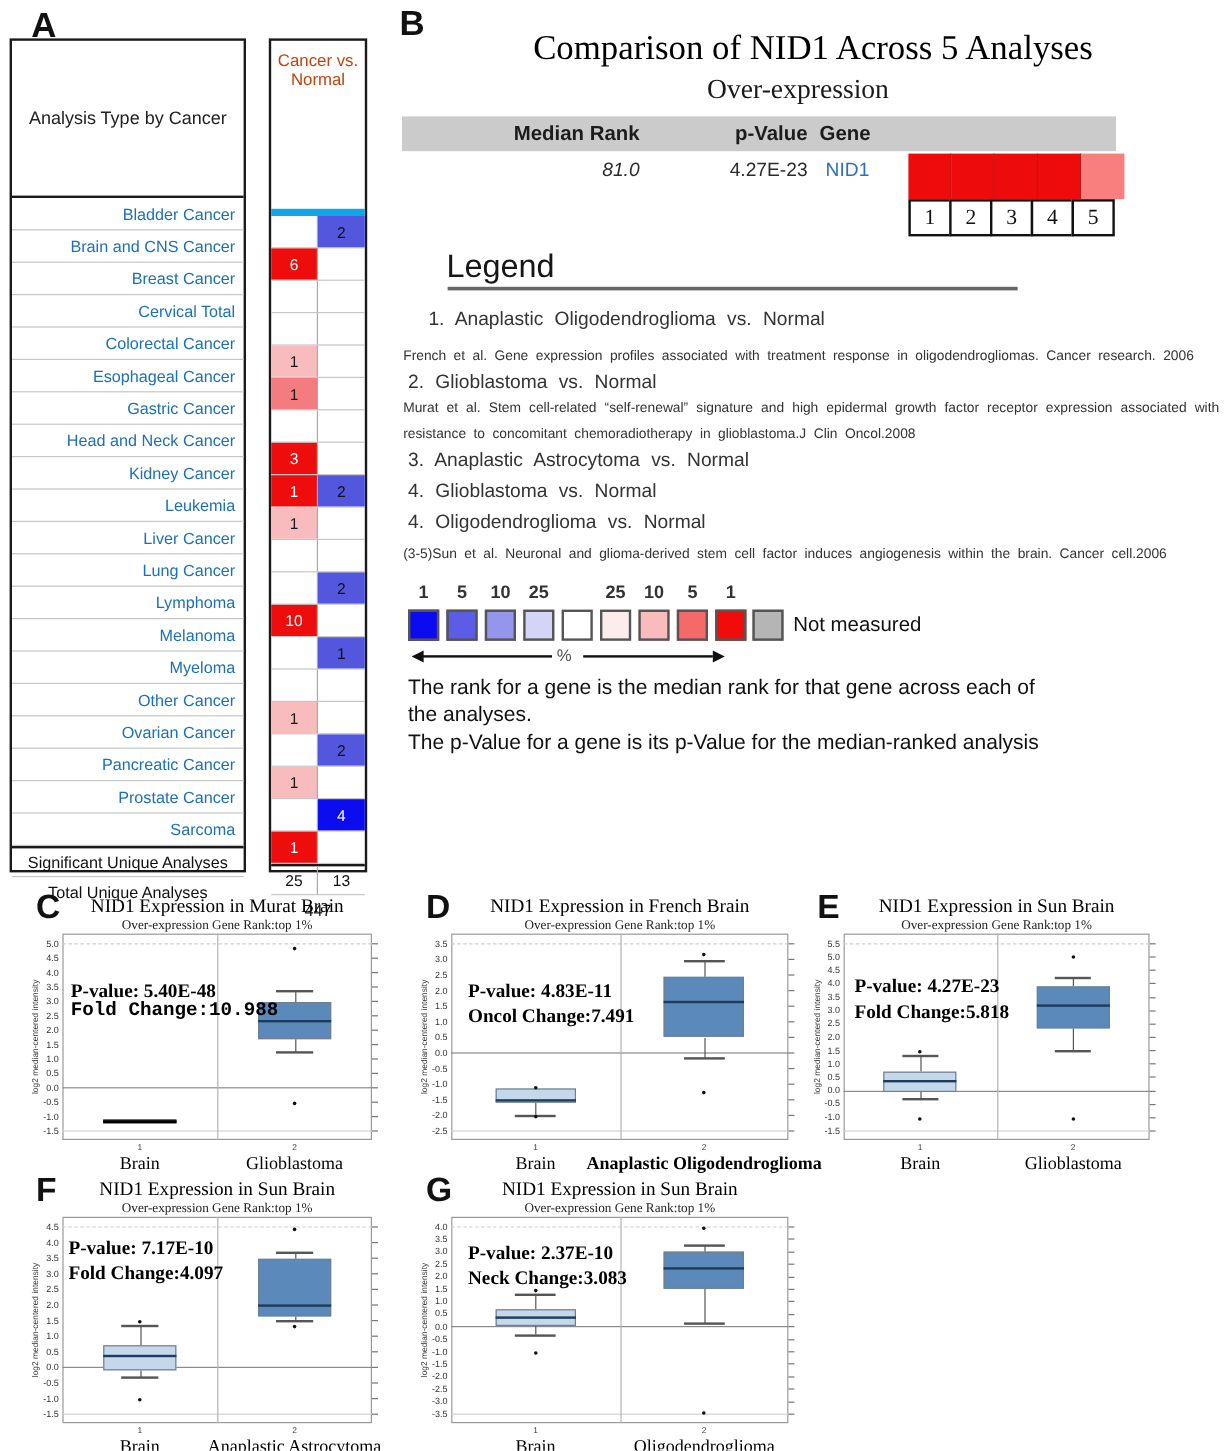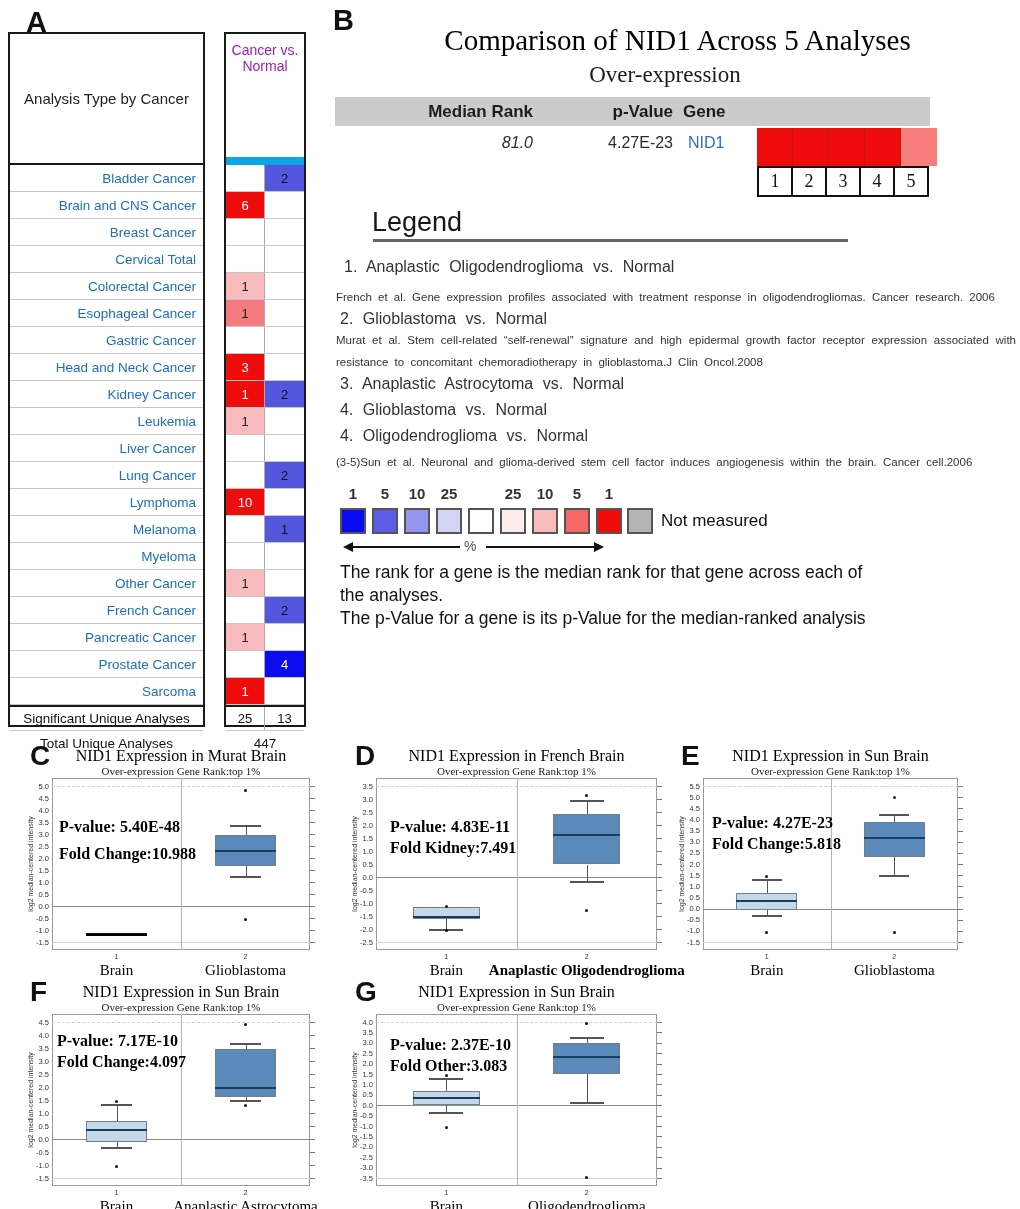--- a/index.html
+++ b/index.html
@@ -3,21 +3,21 @@
 <meta charset="utf-8">
 <title>Figure</title>
 <style>
   html,body{margin:0;padding:0;background:#fff;}
   body{width:1020px;height:1209px;position:relative;font-family:"Liberation Sans",sans-serif;color:#111;overflow:hidden;}
   .abs{position:absolute;}
   .panel-letter{font-size:29px;font-weight:bold;color:#111;}
   
   .tbox{position:absolute;border:2px solid #1a1a1a;box-sizing:border-box;background:#fff;}
   .a-header-left{height:131px;border-bottom:2px solid #1a1a1a;display:flex;align-items:center;justify-content:center;font-size:15px;color:#222;box-sizing:border-box;}
-  .a-header-right{height:131px;border-bottom:8px solid #0ea5e9;display:flex;align-items:flex-start;justify-content:center;padding-top:8px;font-size:14px;color:#a21caf;text-align:center;box-sizing:border-box;line-height:1.15;}
+  .a-header-right{height:146px;border-bottom:6px solid #0ea5e9;display:flex;align-items:flex-start;justify-content:center;padding-top:8px;font-size:14px;color:#c2410c;text-align:center;box-sizing:border-box;line-height:1.15;}
   .a-row{height:27px;border-bottom:1px solid #c6c6c6;display:flex;align-items:center;box-sizing:border-box;}
   .a-row-label{width:100%;text-align:right;padding-right:7px;font-size:13.5px;color:#1d6fb8;}
   .a-cell{width:50%;height:100%;display:flex;align-items:center;justify-content:center;font-size:13px;box-sizing:border-box;}
   .a-cell.first{border-right:1px solid #a9a9a9;}
   .a-footer{border-top:2px solid #1a1a1a;box-sizing:border-box;}
   .a-footer-row{height:24px;display:flex;align-items:center;justify-content:center;font-size:13.5px;color:#111;border-bottom:1px solid #c6c6c6;box-sizing:border-box;}
   .a-footer-row:last-child{border-bottom:none;}
   
   .b-title{font-family:"Liberation Serif",serif;font-size:29px;color:#000;text-align:center;}
   .b-subtitle{font-family:"Liberation Serif",serif;font-size:23px;color:#1a1a1a;text-align:center;}
@@ -92,21 +92,21 @@
       <div class="a-row">
         <div class="a-row-label">Melanoma</div>
       </div>
       <div class="a-row">
         <div class="a-row-label">Myeloma</div>
       </div>
       <div class="a-row">
         <div class="a-row-label">Other Cancer</div>
       </div>
       <div class="a-row">
-        <div class="a-row-label">French Cancer</div>
+        <div class="a-row-label">Ovarian Cancer</div>
       </div>
       <div class="a-row">
         <div class="a-row-label">Pancreatic Cancer</div>
       </div>
       <div class="a-row">
         <div class="a-row-label">Prostate Cancer</div>
       </div>
       <div class="a-row">
         <div class="a-row-label">Sarcoma</div>
       </div>
@@ -234,21 +234,21 @@
     <div class="num-cell first">1</div>
     <div class="num-cell">2</div>
     <div class="num-cell">3</div>
     <div class="num-cell">4</div>
     <div class="num-cell">5</div>
   </div>
 
 <div class="abs legend-heading" style="left:372px;top:207px;">Legend</div>
 <div class="abs" style="left:373px;top:239px;width:475px;height:3px;background:#666;"></div>
 <div id="legend-items">
-    <div class="legend-item" style="position: absolute; left: 344px; top: 258px;">1. Anaplastic Oligodendroglioma vs. Normal</div>
+    <div class="legend-item" style="position: absolute; left: 357px; top: 258px;">1. Anaplastic Oligodendroglioma vs. Normal</div>
     <div class="legend-cite" style="position: absolute; left: 336px; top: 287px; width: 680px;">French et al. Gene expression profiles associated with treatment response in oligodendrogliomas. Cancer research. 2006</div>
     <div class="legend-item" style="position: absolute; left: 340px; top: 310px;">2. Glioblastoma vs. Normal</div>
     <div class="legend-cite" style="position: absolute; left: 336px; top: 330px; width: 680px;">Murat et al. Stem cell-related “self-renewal” signature and high epidermal growth factor receptor expression associated with resistance to concomitant chemoradiotherapy in glioblastoma.J Clin Oncol.2008</div>
     <div class="legend-item" style="position: absolute; left: 340px; top: 375px;">3. Anaplastic Astrocytoma vs. Normal</div>
     <div class="legend-item" style="position: absolute; left: 340px; top: 401px;">4. Glioblastoma vs. Normal</div>
     <div class="legend-item" style="position: absolute; left: 340px; top: 427px;">4. Oligodendroglioma vs. Normal</div>
     <div class="legend-cite" style="position: absolute; left: 336px; top: 452px; width: 680px;">(3-5)Sun et al. Neuronal and glioma-derived stem cell factor induces angiogenesis within the brain. Cancer cell.2006</div>
   </div>
 
 <div id="color-scale">
@@ -329,21 +329,21 @@
       <div style="position: absolute; left: 205px; top: 80.6px; width: 31px; height: 2px; background: rgb(85, 85, 85);"></div>
       <div style="position: absolute; left: 220.5px; top: 122.4px; width: 1px; height: 10.8px; background: rgb(85, 85, 85);"></div>
       <div style="position: absolute; left: 205px; top: 132.2px; width: 31px; height: 2px; background: rgb(85, 85, 85);"></div>
       <div style="position: absolute; left: 189.5px; top: 91.2px; width: 61.9px; height: 31.2px; background: rgb(91, 138, 186); border: 1px solid rgb(110, 128, 144); box-sizing: border-box;"></div>
       <div style="position: absolute; left: 189.5px; top: 105.8px; width: 61.9px; height: 2px; background: rgb(28, 60, 94);"></div>
       <div style="position: absolute; left: 219px; top: 45.3px; width: 3px; height: 3px; background: rgb(17, 17, 17); border-radius: 50%;"></div>
       <div style="position: absolute; left: 219px; top: 173.7px; width: 3px; height: 3px; background: rgb(17, 17, 17); border-radius: 50%;"></div>
       <div style="position: absolute; left: 220.5px; top: 209px; transform: translateX(-50%); font-size: 7px; color: rgb(51, 51, 51);">2</div>
       <div class="bp-glabel" style="left: 220.5px; top: 218px;">Glioblastoma</div>
       <div class="bp-anno" style="left: 34px; top: 74px; text-align: right;">P-value: 5.40E-48</div>
-      <div class="bp-anno" style="left: 34px; top: 101px;">Fold Change:10.988</div>
+      <div class="bp-anno" style="left: 34px; top: 89px; font-family: Liberation Mono, monospace;">Fold Change:10.988</div>
     </div>
     <div style="position: absolute; left: 350px; top: 744px; width: 316px; height: 240px;">
       <div style="position: absolute; left: 5px; top: -4px; font-size: 28px; font-weight: bold;">D</div>
       <div class="bp-title" style="left: 26px; top: 3px; width: 281px;">NID1 Expression in French Brain</div>
       <div class="bp-subtitle" style="left: 26px; top: 21px; width: 281px;">Over-expression Gene Rank:top 1%</div>
       <div class="bp-frame" style="left: 26px; top: 34px; width: 281px; height: 172px;"></div>
       <div style="position: absolute; left: 26px; top: 42px; width: 281px; border-top: 1px dashed rgb(207, 207, 207);"></div>
       <div style="position: absolute; left: 26px; top: 198px; width: 281px; border-top: 1px solid rgb(210, 210, 210);"></div>
       <div style="position: absolute; left: 26px; top: 133px; width: 281px; border-top: 1px solid rgb(138, 138, 138);"></div>
       <div style="position: absolute; left: 166.5px; top: 34px; width: 1px; height: 172px; background: rgb(179, 179, 179);"></div>
@@ -386,21 +386,21 @@
       <div style="position: absolute; left: 219.9px; top: 56.1px; width: 33.7px; height: 2px; background: rgb(85, 85, 85);"></div>
       <div style="position: absolute; left: 236.8px; top: 120.5px; width: 1px; height: 17.7px; background: rgb(85, 85, 85);"></div>
       <div style="position: absolute; left: 219.9px; top: 137.2px; width: 33.7px; height: 2px; background: rgb(85, 85, 85);"></div>
       <div style="position: absolute; left: 203px; top: 70.1px; width: 67.4px; height: 50.4px; background: rgb(91, 138, 186); border: 1px solid rgb(110, 128, 144); box-sizing: border-box;"></div>
       <div style="position: absolute; left: 203px; top: 89.9px; width: 67.4px; height: 2px; background: rgb(28, 60, 94);"></div>
       <div style="position: absolute; left: 235.3px; top: 49.6px; width: 3px; height: 3px; background: rgb(17, 17, 17); border-radius: 50%;"></div>
       <div style="position: absolute; left: 235.3px; top: 164.8px; width: 3px; height: 3px; background: rgb(17, 17, 17); border-radius: 50%;"></div>
       <div style="position: absolute; left: 236.8px; top: 209px; transform: translateX(-50%); font-size: 7px; color: rgb(51, 51, 51);">2</div>
       <div class="bp-glabel" style="left: 236.8px; top: 218px; font-weight: bold;">Anaplastic Oligodendroglioma</div>
       <div class="bp-anno" style="left: 40px; top: 74px;">P-value: 4.83E-11</div>
-      <div class="bp-anno" style="left: 40px; top: 95px;">Fold Kidney:7.491</div>
+      <div class="bp-anno" style="left: 40px; top: 95px;">Oncol Change:7.491</div>
     </div>
     <div style="position: absolute; left: 676px; top: 744px; width: 322px; height: 240px;">
       <div style="position: absolute; left: 5px; top: -4px; font-size: 28px; font-weight: bold;">E</div>
       <div class="bp-title" style="left: 27px; top: 3px; width: 255px;">NID1 Expression in Sun Brain</div>
       <div class="bp-subtitle" style="left: 27px; top: 21px; width: 255px;">Over-expression Gene Rank:top 1%</div>
       <div class="bp-frame" style="left: 27px; top: 34px; width: 255px; height: 172px;"></div>
       <div style="position: absolute; left: 27px; top: 42px; width: 255px; border-top: 1px dashed rgb(207, 207, 207);"></div>
       <div style="position: absolute; left: 27px; top: 198px; width: 255px; border-top: 1px solid rgb(210, 210, 210);"></div>
       <div style="position: absolute; left: 27px; top: 164.6px; width: 255px; border-top: 1px solid rgb(138, 138, 138);"></div>
       <div style="position: absolute; left: 154.5px; top: 34px; width: 1px; height: 172px; background: rgb(179, 179, 179);"></div>
@@ -573,15 +573,15 @@
       <div style="position: absolute; left: 219.9px; top: 56.6px; width: 33.7px; height: 2px; background: rgb(85, 85, 85);"></div>
       <div style="position: absolute; left: 236.8px; top: 94px; width: 1px; height: 28.7px; background: rgb(85, 85, 85);"></div>
       <div style="position: absolute; left: 219.9px; top: 121.7px; width: 33.7px; height: 2px; background: rgb(85, 85, 85);"></div>
       <div style="position: absolute; left: 203px; top: 62.8px; width: 67.4px; height: 31.2px; background: rgb(91, 138, 186); border: 1px solid rgb(110, 128, 144); box-sizing: border-box;"></div>
       <div style="position: absolute; left: 203px; top: 76.4px; width: 67.4px; height: 2px; background: rgb(28, 60, 94);"></div>
       <div style="position: absolute; left: 235.3px; top: 41.5px; width: 3px; height: 3px; background: rgb(17, 17, 17); border-radius: 50%;"></div>
       <div style="position: absolute; left: 235.3px; top: 195.5px; width: 3px; height: 3px; background: rgb(17, 17, 17); border-radius: 50%;"></div>
       <div style="position: absolute; left: 236.8px; top: 209px; transform: translateX(-50%); font-size: 7px; color: rgb(51, 51, 51);">2</div>
       <div class="bp-glabel" style="left: 236.8px; top: 218px;">Oligodendroglioma</div>
       <div class="bp-anno" style="left: 40px; top: 56px;">P-value: 2.37E-10</div>
-      <div class="bp-anno" style="left: 40px; top: 77px;">Fold Other:3.083</div>
+      <div class="bp-anno" style="left: 40px; top: 77px;">Neck Change:3.083</div>
     </div>
   </div>
 
 </body></html>

